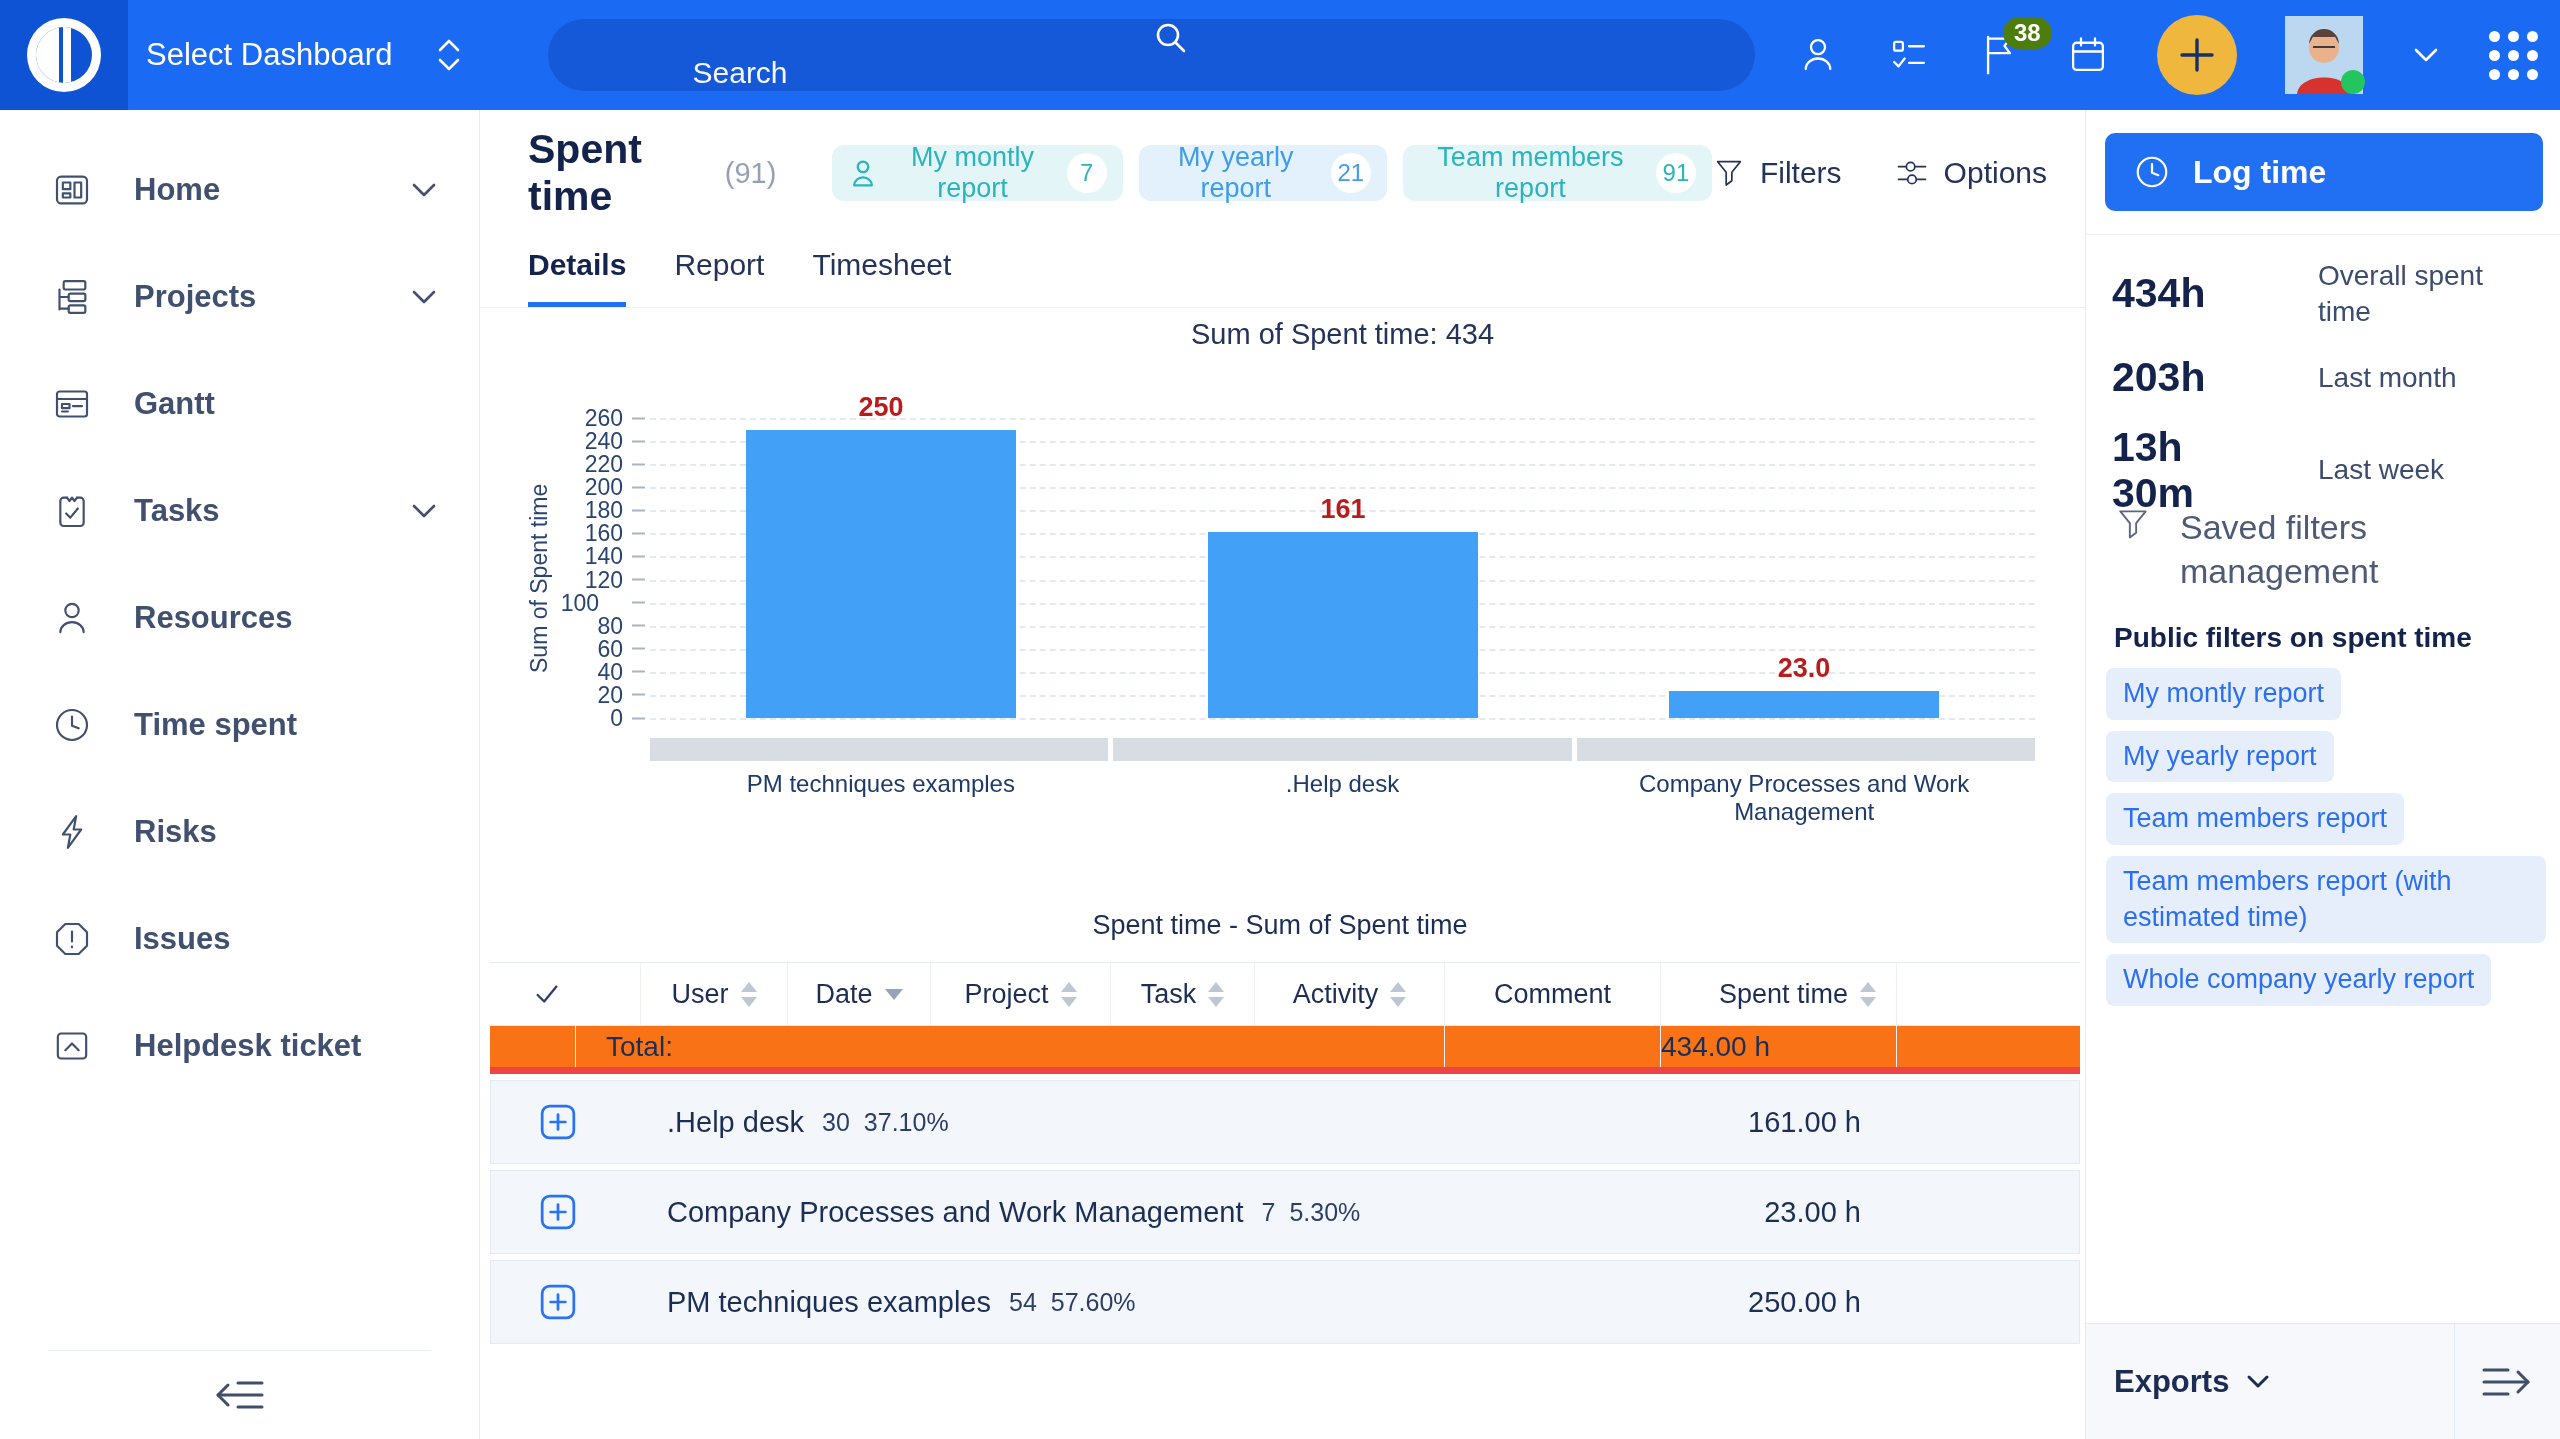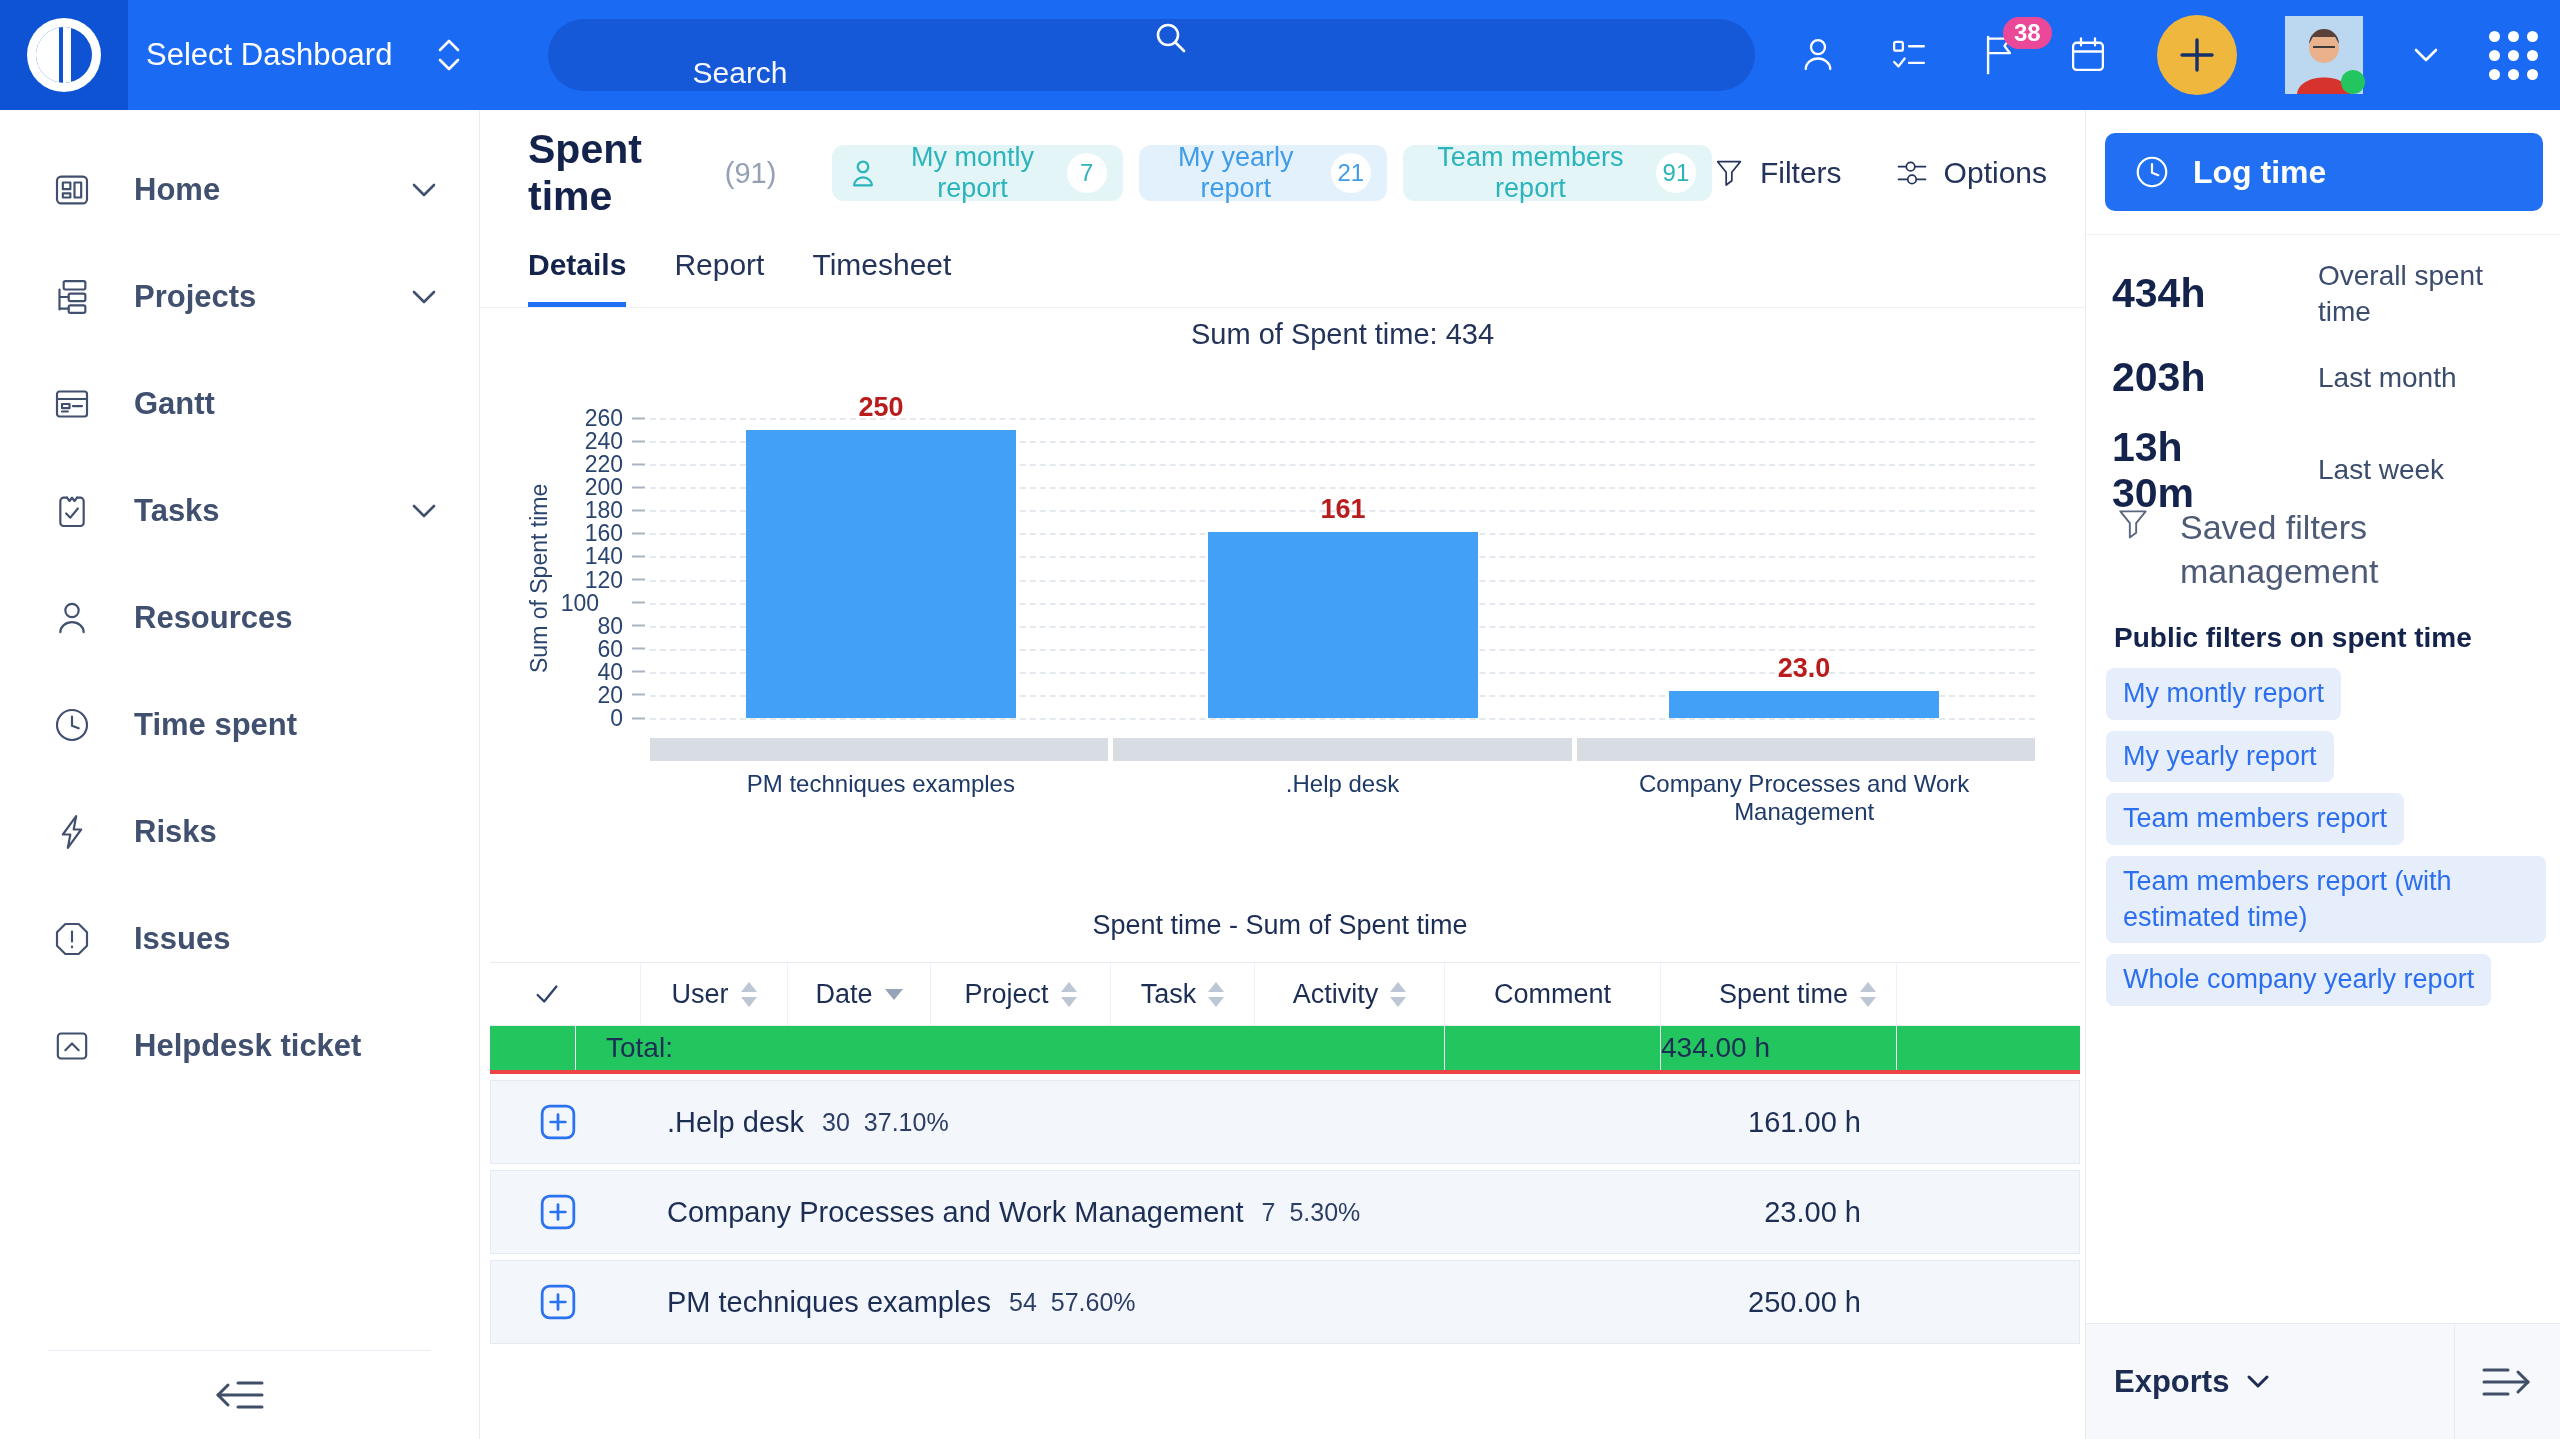--- a/index.html
+++ b/index.html
@@ -17,21 +17,21 @@
   .dash-select { position:absolute; left:146px; top:0; height:110px; display:flex; align-items:center; gap:40px;
     color:#fff; font-size:31px; font-weight:500; cursor:pointer; }
   .search-pill { position:absolute; left:548px; top:19px; width:1207px; height:72px; border-radius:36px;
     background:#1659d8; display:flex; align-items:center; padding-left:36px;flex-direction:column; }
   .search-pill input { background:transparent; border:none; outline:none; color:#fff; font-size:30px;
     margin-left:22px; width:980px; font-family:inherit; }
   .search-pill input::placeholder { color:#ffffff; opacity:.96; }
   .topbar-right { position:absolute; right:22px; top:0; height:110px; display:flex; align-items:center; gap:48px; }
   .tb-ico svg { stroke:#fff; fill:none; stroke-width:2.6; stroke-linecap:round; stroke-linejoin:round; }
   .tb-ico { cursor:pointer; position:relative; }
-  .flag-badge { position:absolute; top:-16px; left:24px; background:#ec4899; color:#fff; font-size:24px;
+  .flag-badge { position:absolute; top:-16px; left:24px; background:#4d7c0f; color:#fff; font-size:24px;
     font-weight:700; padding:3px 11px; border-radius:20px; line-height:1.1; }
   .plus-btn { width:80px; height:80px; border-radius:50%; background:#f0b73e; display:flex;
     align-items:center; justify-content:center; cursor:pointer; }
   .avatar-wrap { position:relative; width:78px; height:78px; cursor:pointer; }
   .avatar-img { width:78px; height:78px; border-radius:50%; overflow:hidden; background:#bcd8f0; }
   .status-dot { position:absolute; right:-2px; bottom:0px; width:24px; height:24px; border-radius:50%;
     background:#22c55e; }
   .apps-grid { display:grid; grid-template-columns:repeat(3,11px); grid-gap:8px; cursor:pointer; }
   .apps-grid i { width:11px; height:11px; border-radius:50%; background:#fff; }
 
@@ -101,21 +101,21 @@
   .th.right { justify-content:flex-end; padding-right:20px; }
   .th svg { stroke:#2c3f68; fill:none; stroke-width:2.4; stroke-linecap:round; stroke-linejoin:round; }
   .sort { display:flex; flex-direction:column; gap:5px; }
   .tri-up { width:0; height:0; border-left:8px solid transparent; border-right:8px solid transparent;
     border-bottom:10px solid #bcc6d4; }
   .tri-down { width:0; height:0; border-left:8px solid transparent; border-right:8px solid transparent;
     border-top:10px solid #bcc6d4; }
   .tri-down.single { border-left-width:9px; border-right-width:9px; border-top-width:11px;
     border-top-color:#97a3b6; }
   .trow-total { display:grid; grid-template-columns:85px 869px 216px 236px 184px; height:48px;
-    align-items:center; border-bottom:4px solid #ef4444; font-size:28px; color:#1d2e55; background:#22c55e; }
+    align-items:center; border-bottom:7px solid #ef4444; font-size:28px; color:#1d2e55; background:#f97316; }
   .trow-total .cell { height:100%; display:flex; align-items:center; border-left:1px solid #edf1f7; }
   .trow-total .cell.nob { border-left:none; }
   .trow-total .t-label { padding-left:30px; }
   .trow-total .t-value { justify-content:flex-start; padding-right:36px; }
   .trow { height:84px; background:#f3f7fc; border:1px solid #e4eaf3; margin-top:6px; display:flex;
     align-items:center; padding:0 218px 0 48px; cursor:pointer; }
   .expand-btn { width:38px; height:38px; background:none; border:none; padding:0; cursor:pointer; }
   .trow .r-label { margin-left:90px; font-size:29px; color:#1d2e55; }
   .trow .r-count { margin-left:18px; font-size:25px; color:#2c3e66; }
   .trow .r-pct { margin-left:14px; font-size:25px; color:#2c3e66; }

